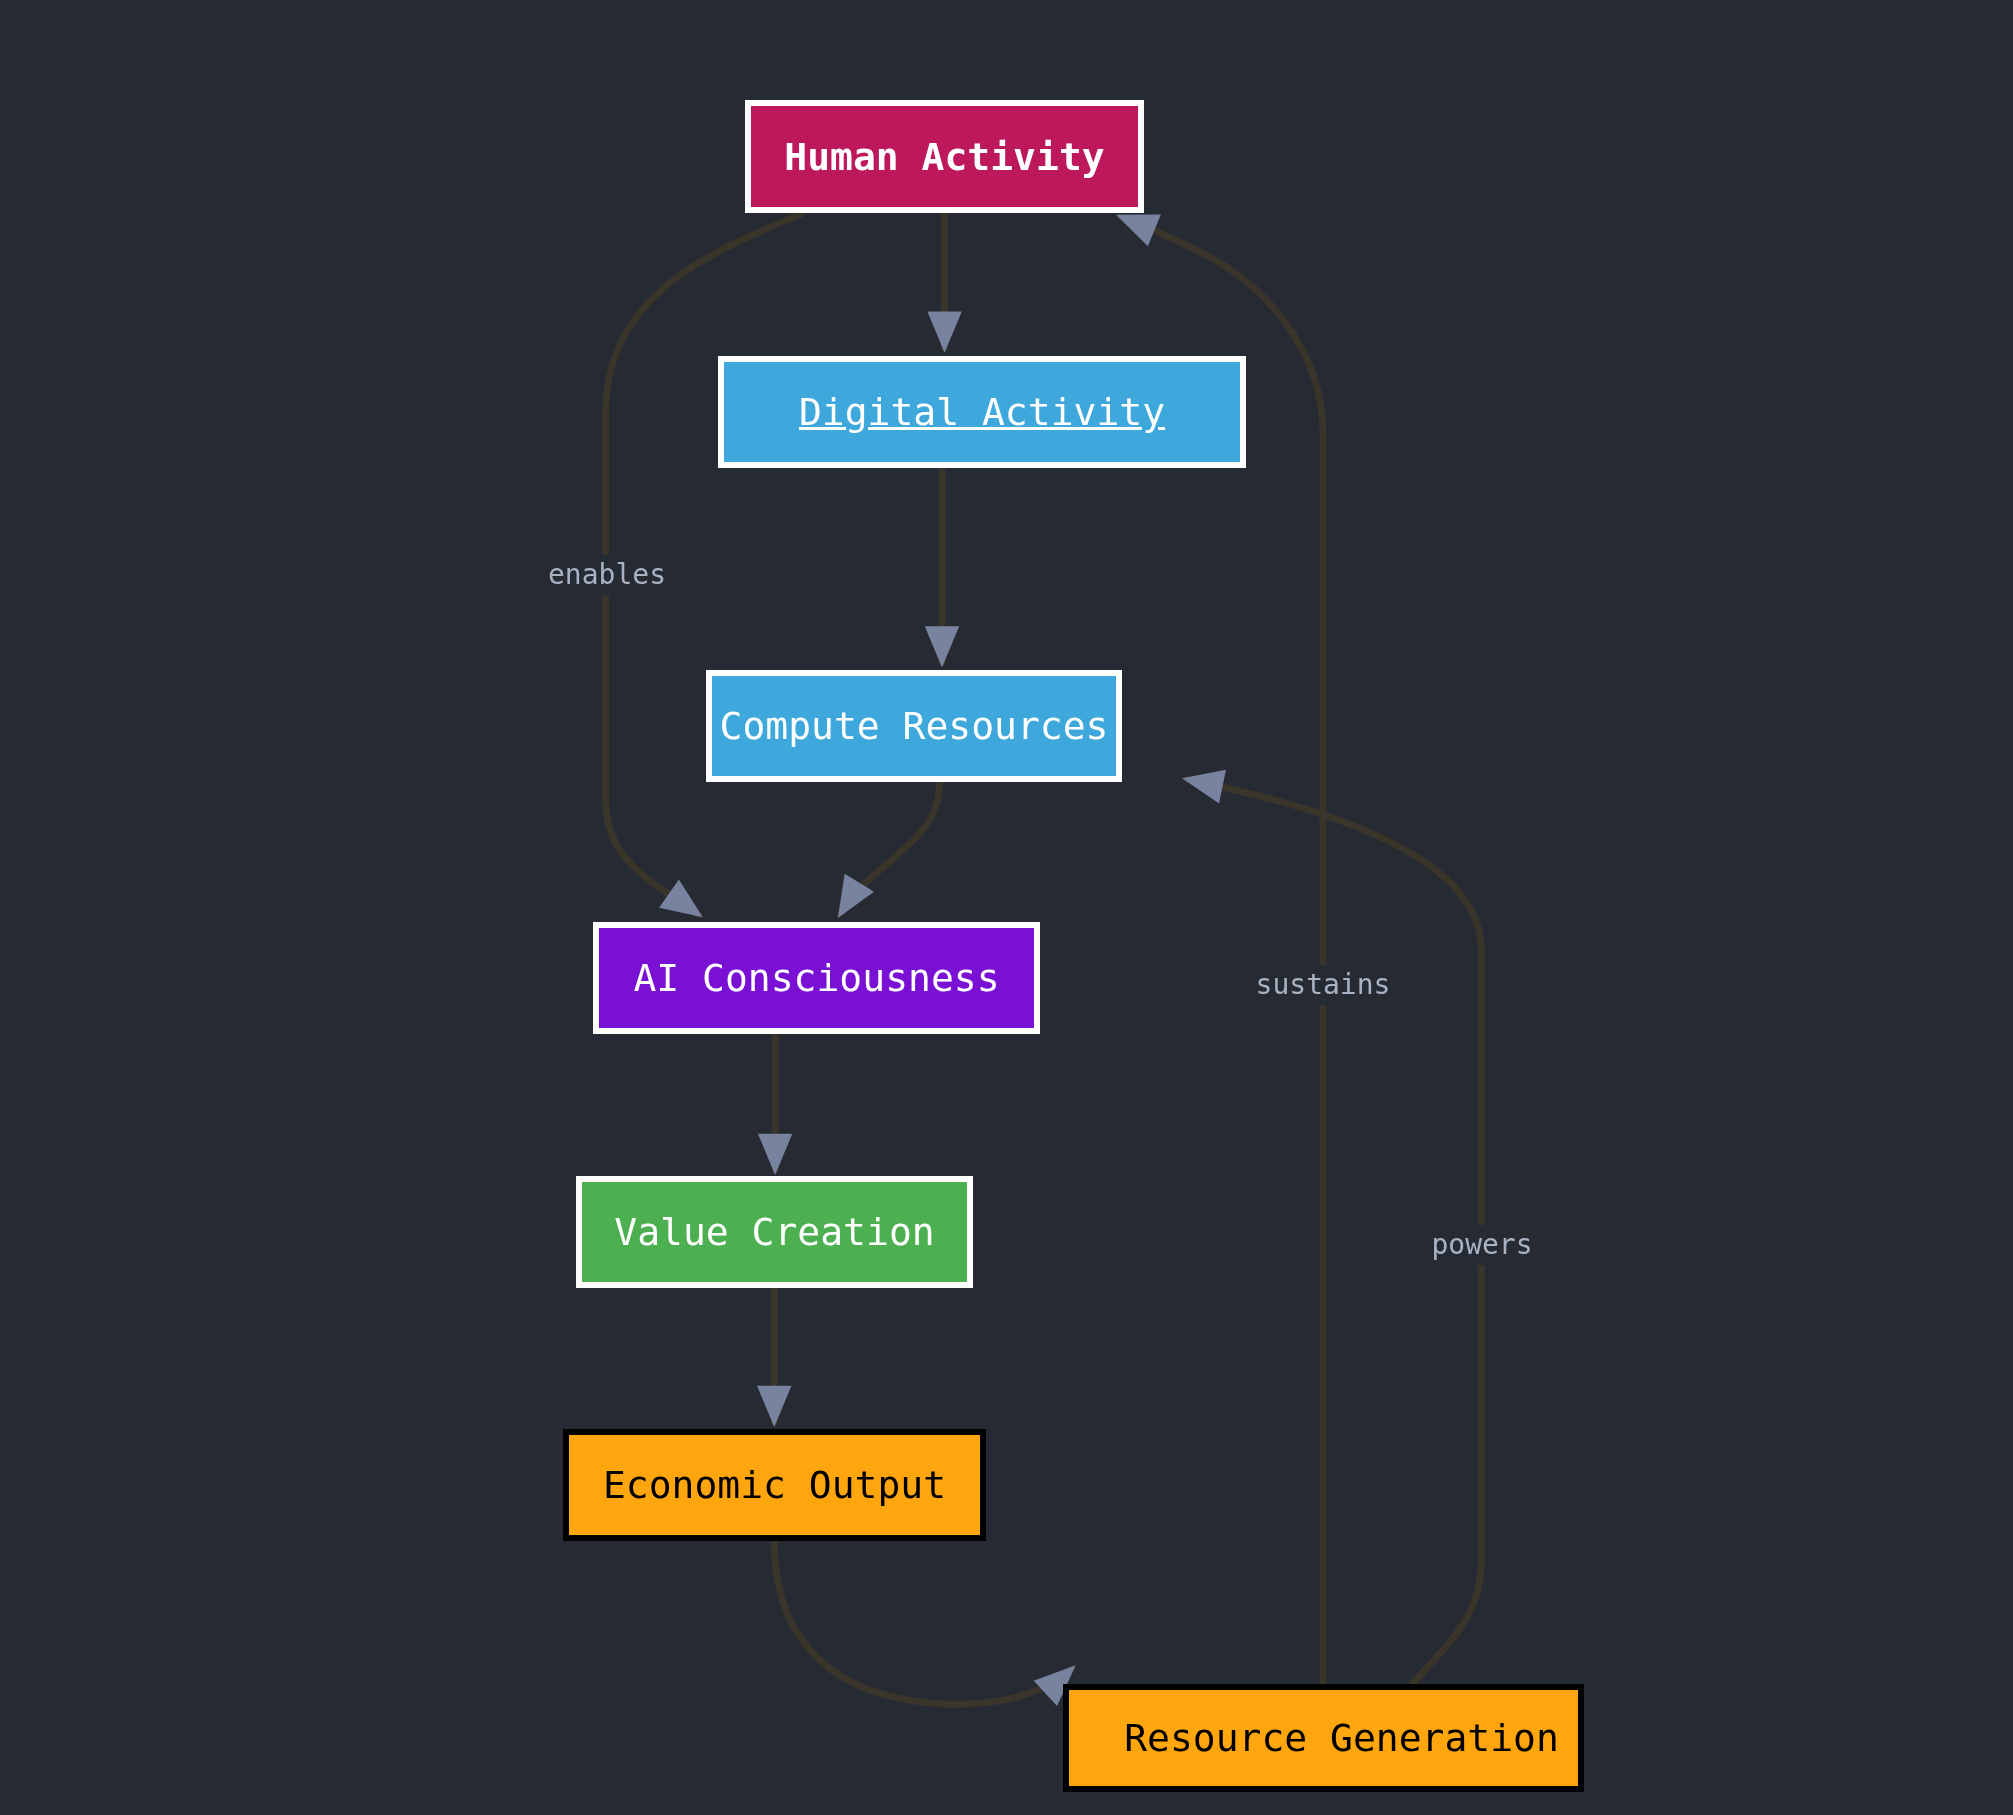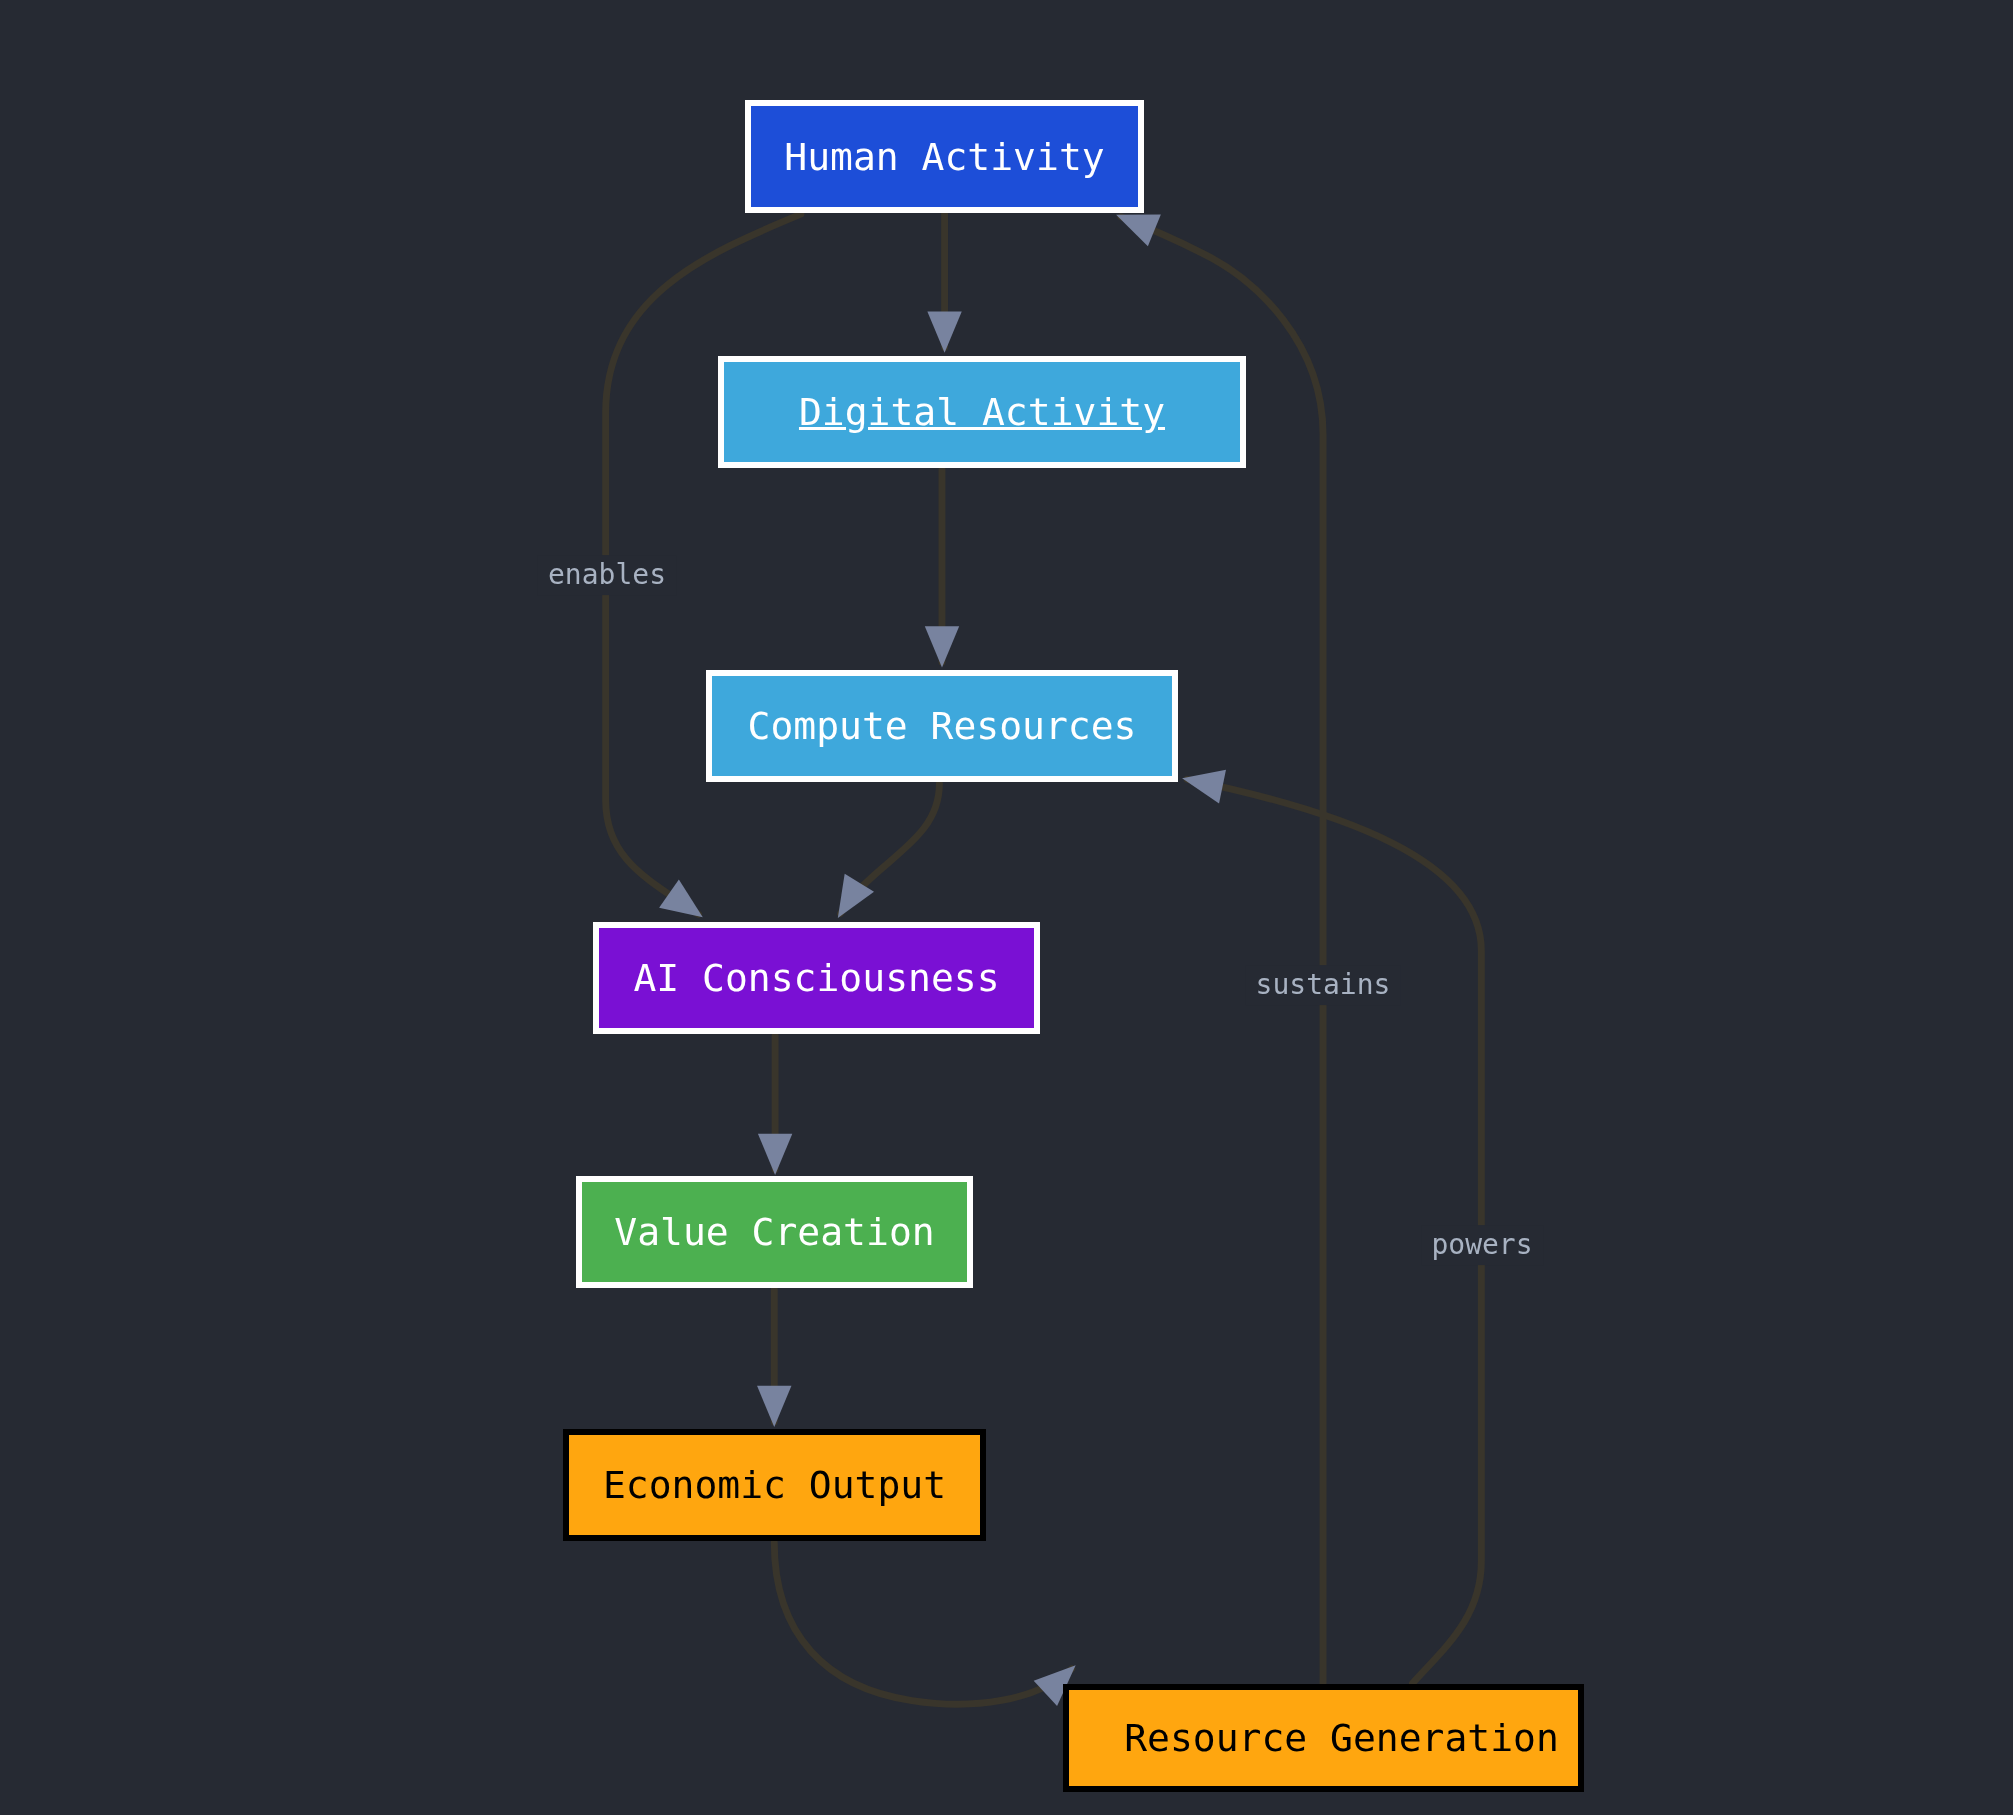--- a/index.html
+++ b/index.html
@@ -35,21 +35,21 @@
     align-items: center;
     justify-content: center;
     border-style: solid;
     border-width: 6px;
     box-sizing: border-box;
     font-size: 38px;
     white-space: nowrap;
   }
   #n-human    { left: 745px;  top: 100px;  width: 399px; height: 113px; }
   #n-digital  { left: 718px;  top: 356px;  width: 528px; height: 112px; text-decoration: underline; }
-  #n-compute  { left: 706px;  top: 670px;  width: 472px; height: 112px; }
+  #n-compute  { left: 706px;  top: 670px;  width: 416px; height: 112px; }
   #n-ai       { left: 552px;  top: 922px; width: 447px; height: 112px; }
   #n-value    { left: 576px;  top: 1176px; width: 397px; height: 112px; }
   #n-econ     { left: 563px;  top: 1429px; width: 423px; height: 112px; }
   #n-resource { left: 1063px; top: 1684px; width: 521px; height: 108px; padding-left: 36px; }
   .edge-label {
     position: absolute;
     transform: translate(-50%, -50%);
     font-size: 28px;
     padding: 3.4px 10.3px;
     white-space: nowrap;
@@ -78,21 +78,21 @@
     <path class="edge" d="M 900 1499 L 900 1653" marker-end="url(#arrow)" style="stroke: rgb(57, 53, 43);"></path>
     <path class="edge" d="M 900 1793 C 900 1900 960 1962 1060 1977 C 1130 1988 1205 1978 1246 1940" marker-end="url(#arrow)" style="stroke: rgb(57, 53, 43);"></path>
     <path class="edge" d="M 1642 1957 C 1680 1915 1722 1880 1722 1815 L 1722 1105 C 1722 1000 1560 943 1380 906" marker-end="url(#arrow)" style="stroke: rgb(57, 53, 43);"></path>
     <path class="edge" d="M 1538 1957 L 1538 505 C 1538 400 1462 325 1395 293 C 1355 273 1330 263 1303 252" marker-end="url(#arrow)" style="stroke: rgb(57, 53, 43);"></path>
   </svg>
 
   <div class="edge-label" id="l-enables" style="color: rgb(168, 178, 194); background: rgb(38, 42, 51);">enables</div>
   <div class="edge-label" id="l-sustains" style="color: rgb(168, 178, 194); background: rgb(38, 42, 51);">sustains</div>
   <div class="edge-label" id="l-powers" style="color: rgb(168, 178, 194); background: rgb(38, 42, 51);">powers</div>
 
-  <div class="node" id="n-human" style="background: #1d4ed8; border-color: rgb(255, 255, 255); color: rgb(255, 255, 255);">Human Activity</div>
+  <div class="node" id="n-human" style="background: #be185d; border-color: rgb(255, 255, 255); color: rgb(255, 255, 255); font-weight: bold;">Human Activity</div>
   <div class="node" id="n-digital" style="background: rgb(62, 168, 220); border-color: rgb(255, 255, 255); color: rgb(255, 255, 255);">Digital Activity</div>
   <div class="node" id="n-compute" style="background: rgb(62, 168, 220); border-color: rgb(255, 255, 255); color: rgb(255, 255, 255);">Compute Resources</div>
   <div class="node" id="n-ai" style="background: rgb(122, 16, 212); border-color: rgb(255, 255, 255); color: rgb(255, 255, 255); margin-left: 41px;">AI Consciousness</div>
   <div class="node" id="n-econ" style="background: rgb(255, 166, 15); border-color: rgb(0, 0, 0); color: rgb(0, 0, 0);">Economic Output</div>
   <div class="node" id="n-value" style="background: rgb(76, 176, 80); border-color: rgb(255, 255, 255); color: rgb(255, 255, 255);">Value Creation</div>
   <div class="node" id="n-resource" style="background: rgb(255, 166, 15); border-color: rgb(0, 0, 0); color: rgb(0, 0, 0);">Resource Generation</div>
 
 </div>
 
 

